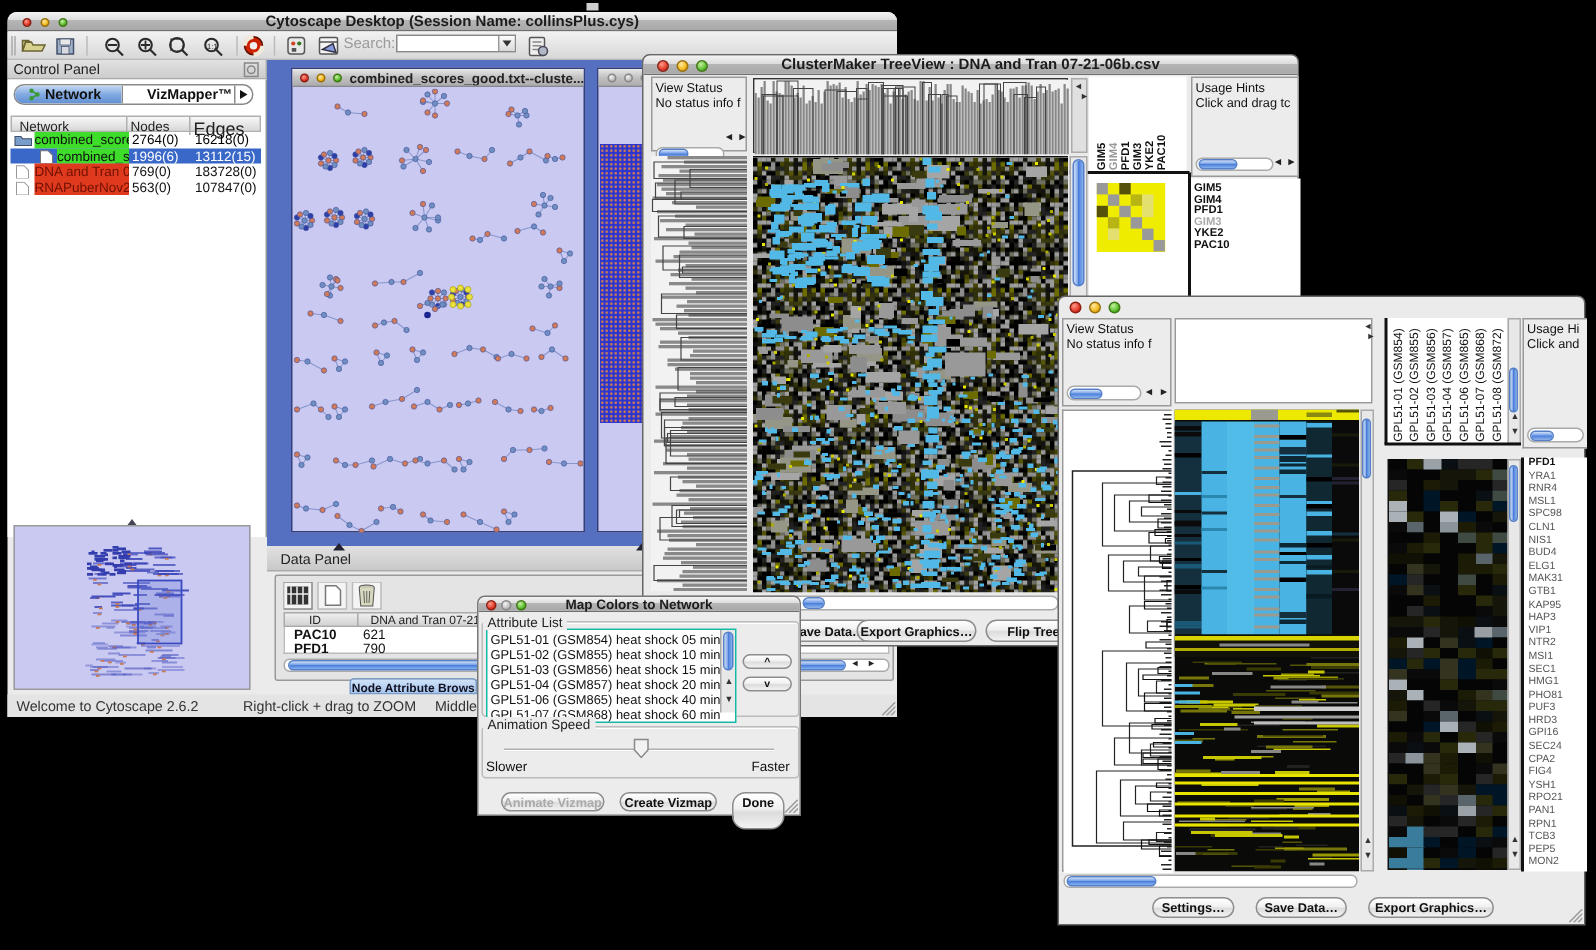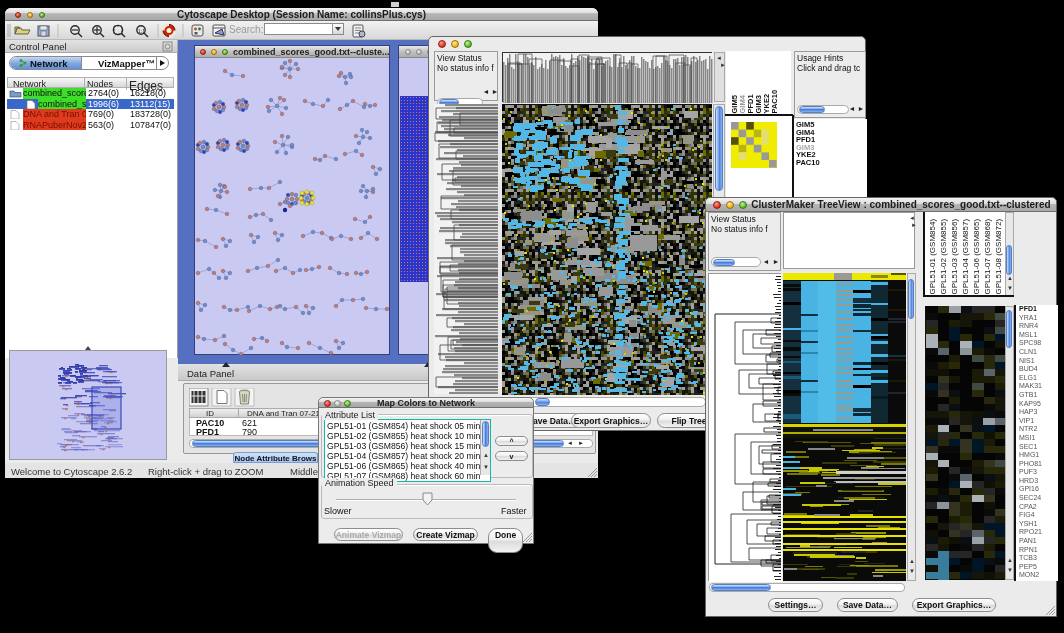--- a/index.html
+++ b/index.html
@@ -899,35 +899,36 @@
     <div class="sb" style="left:5px;top:55px;width:404px;height:9px;border-radius:4px;">
       <div class="sbthumb" style="left:2px;top:0px;width:372px;height:7px;"></div>
       <div class="abs" style="left:377px;top:0px;font-size:6px;color:#222;">◄</div>
       <div class="abs" style="left:388px;top:0px;font-size:6px;color:#222;">►</div>
     </div>
   </div>
   <div class="abs" style="left:228px;top:444px;width:85px;height:11px;background:linear-gradient(180deg,#cfe2f8,#a8c6ee);border:1px solid #7a9cc8;border-radius:3px 3px 0 0;font-size:8px;font-weight:bold;text-align:center;color:#112;line-height:11px;">Node Attribute Brows</div>
 
   <div class="abs" style="left:0;top:455px;width:593px;height:15px;background:#e4e4e4;font-size:9.5px;color:#333;">
     <div class="abs" style="left:6px;top:3px;">Welcome to Cytoscape 2.6.2</div>
-    <div class="abs" style="left:143px;top:3px;">Right-click + drag  to  ZOOM</div>
+    <div class="abs" style="left:157px;top:3px;">Right-click + drag  to  ZOOM</div>
     <div class="abs" style="left:285px;top:3px;">Middle-</div>
     <svg class="abs" style="right:1px;bottom:1px" width="9" height="9">
         <line x1="0" y1="9" x2="9" y2="0" stroke="#999"></line>
         <line x1="3" y1="9" x2="9" y2="3" stroke="#999"></line>
         <line x1="6" y1="9" x2="9" y2="6" stroke="#999"></line>
       </svg>
   </div>
 
   <div class="abs" style="left:217px;top:354px;width:0;height:0;border-left:4px solid transparent;border-right:4px solid transparent;border-bottom:5px solid #223;"></div>
   <div class="abs" style="left:80px;top:338px;width:0;height:0;border-left:3px solid transparent;border-right:3px solid transparent;border-bottom:4px solid #445;"></div>
   <div class="abs" style="left:419px;top:354px;width:0;height:0;border-left:4px solid transparent;border-right:4px solid transparent;border-bottom:5px solid #223;"></div>
 </div>
 
 <div class="win" style="left:428px;top:36px;width:438px;height:395px;border:1px solid #666;border-radius:5px 5px 0 0;">
+  <div class="tbar" style="height:13px;border-radius:5px 5px 0 0;font-size:10px;line-height:13px;">ClusterMaker TreeView : DNA and Tran 07-21-06b.csv</div>
   <div class="tl red" style="left:9px;top:3px;width:8px;height:8px;"></div>
   <div class="tl yel" style="left:22px;top:3px;width:8px;height:8px;"></div>
   <div class="tl grn" style="left:35px;top:3px;width:8px;height:8px;"></div>
 
   <div class="panel" style="left:5px;top:14px;width:64px;height:50px;background:#ececec;">
     <div class="abs" style="left:2px;top:1px;font-size:8.5px;color:#111;">View Status<br>No status info f</div>
     <div class="sb" style="left:2px;top:46px;width:46px;height:9px;">
       <div class="sbthumb" style="left:1px;top:0px;width:20px;height:7px;"></div>
     </div>
     <div class="arrbtn" style="left:46px;top:36px;font-size:7px;">◄</div>
@@ -2397,21 +2398,20 @@
     <div class="sbthumb" style="left:99px;top:0px;width:15px;height:8px;"></div>
   </div>
 
   <div class="btn" style="left:34px;top:376px;width:52px;height:15px;font-size:8.5px;line-height:14px;">Settings…</div>
   <div class="btn" style="left:92px;top:376px;width:62px;height:15px;font-size:8.5px;line-height:14px;">Save Data…</div>
   <div class="btn" style="left:142px;top:376px;width:80px;height:15px;font-size:8.5px;line-height:14px;">Export Graphics…</div>
   <div class="btn" style="left:228px;top:376px;width:96px;height:15px;font-size:8.5px;line-height:14px;">Flip Tree Node…</div>
 </div>
 
 <div class="win" style="left:705px;top:197px;width:352px;height:420px;border:1px solid #666;border-radius:5px 5px 0 0;">
-  <div class="tbar" style="height:14px;border-radius:5px 5px 0 0;font-size:10px;line-height:14px;padding-left:40px;white-space:nowrap;overflow:hidden;">ClusterMaker TreeView : combined_scores_good.txt--clustered</div>
   <div class="tl red" style="left:7px;top:3px;width:8px;height:8px;"></div>
   <div class="tl yel" style="left:20px;top:3px;width:8px;height:8px;"></div>
   <div class="tl grn" style="left:33px;top:3px;width:8px;height:8px;"></div>
 
   <div class="panel" style="left:2px;top:14px;width:73px;height:59px;background:#ececec;">
     <div class="abs" style="left:2px;top:1px;font-size:8.5px;color:#111;">View Status<br>No status info f</div>
     <div class="sb" style="left:2px;top:44px;width:50px;height:10px;">
       <div class="sbthumb" style="left:1px;top:1px;width:22px;height:7px;"></div>
     </div>
     <div class="arrbtn" style="left:52px;top:45px;font-size:7px;">◄</div>
@@ -2431,20 +2431,26 @@
     <div class="abs" style="left:21px;top:37px;width:82px;transform:rotate(-90deg);font-size:8px;color:#111;">GPL51-07 (GSM868)</div>
     <div class="abs" style="left:32px;top:37px;width:82px;transform:rotate(-90deg);font-size:8px;color:#111;">GPL51-08 (GSM872)</div>
   </div>
   <div class="abs" style="left:299px;top:14px;width:9px;height:84px;background:#e8e8e8;border:1px solid #aaa;">
     <div class="vthumb" style="left:0px;top:32px;width:6px;height:30px;"></div>
     <div class="abs" style="left:1px;top:62px;font-size:6px;color:#333;">▲</div>
     <div class="abs" style="left:1px;top:72px;font-size:6px;color:#333;">▼</div>
   </div>
   <div class="abs" style="left:217px;top:97px;width:91px;height:2px;background:#111;"></div>
 
+  <div class="panel" style="left:309px;top:14px;width:43px;height:87px;background:#ececec;border-right:none;">
+    <div class="abs" style="left:2px;top:1px;font-size:8.5px;color:#111;">Usage Hi<br>Click and</div>
+    <div class="sb" style="left:2px;top:72px;width:38px;height:10px;">
+      <div class="sbthumb" style="left:1px;top:1px;width:16px;height:7px;"></div>
+    </div>
+  </div>
 
   <div class="abs" style="left:2px;top:75px;width:73px;height:308px;border:1px solid #999;border-right:none;">
     <svg width="73" height="308">
         <rect width="73" height="308" fill="#ffffff"></rect>
         <rect x="67" y="2" width="5" height="1" fill="#222"></rect>
         <rect x="66" y="5" width="6" height="1" fill="#222"></rect>
         <rect x="68" y="8" width="4" height="1" fill="#222"></rect>
         <rect x="68" y="11" width="4" height="1" fill="#222"></rect>
         <rect x="69" y="14" width="3" height="1" fill="#222"></rect>
         <rect x="69" y="17" width="3" height="1" fill="#222"></rect>

